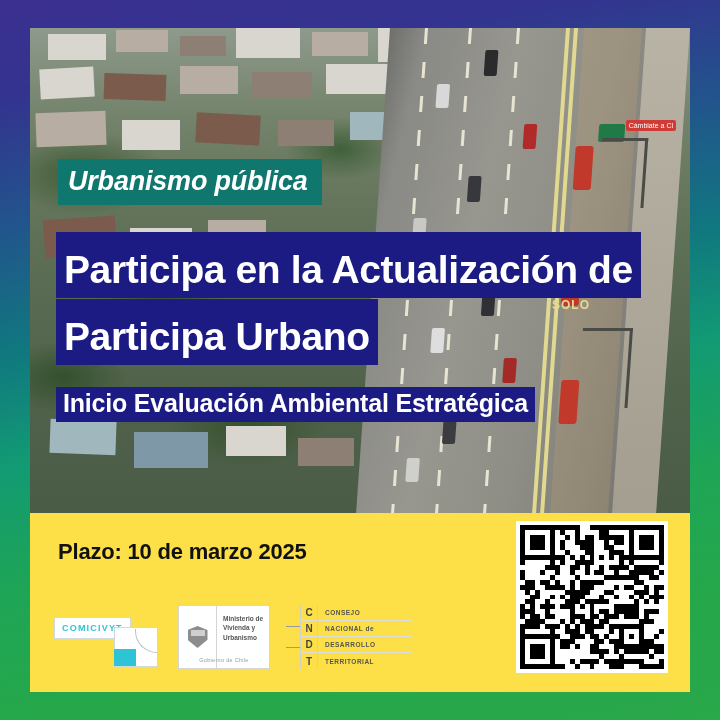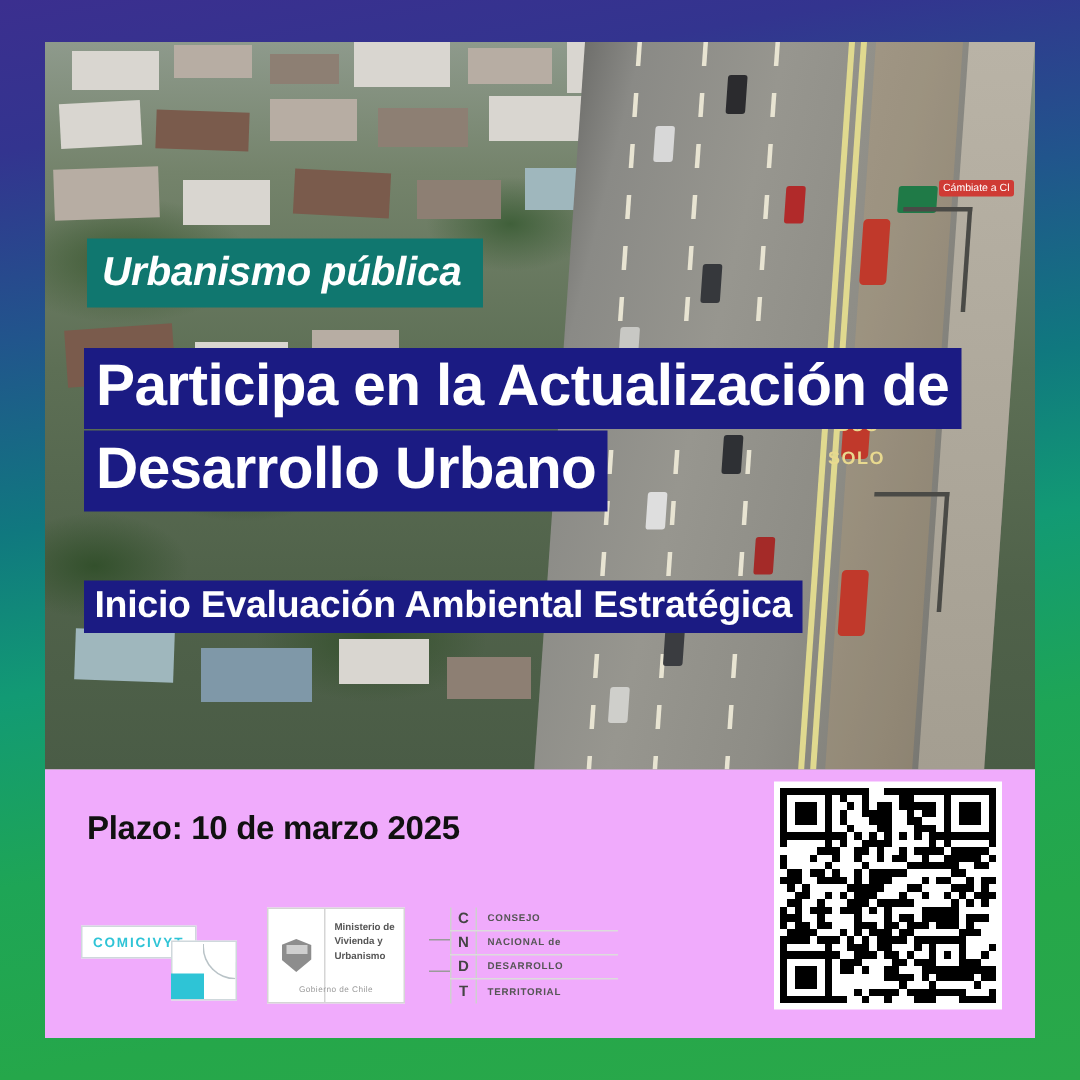--- a/index.html
+++ b/index.html
@@ -112,21 +112,21 @@
     left: 26px; top: 204px;
     width: 610px;
   }
   #headline .hl {
     display: inline-block;
     background: #1b1b83;
     color: #ffffff;
     font-weight: 700;
     font-size: 39px;
     line-height: 1.15;
-    padding: 4px 8px 5px 8px;
+    padding: 16px 8px 5px 8px;
     margin-bottom: 1px;
     white-space: nowrap;
     letter-spacing: -0.4px;
   }
   #subline {
     position: absolute;
     left: 26px; top: 359px;
   }
   #subline .sl {
     display: inline-block;
@@ -137,21 +137,21 @@
     line-height: 1.1;
     padding: 3px 7px 4px 7px;
     white-space: nowrap;
     letter-spacing: -0.2px;
   }
 
   
   #footer {
     position: relative;
     flex: 1;
-    background: #f0abfc;
+    background: #fde047;
     padding: 0;
   }
   #deadline {
     position: absolute;
     left: 28px; top: 26px;
     font-size: 22px;
     font-weight: 700;
     color: #111111;
     letter-spacing: -0.2px;
     white-space: nowrap;
@@ -324,21 +324,21 @@
       </div>
 
       <div class="signred" style="right:14px;top:92px;">Cámbiate a Cl</div>
       <div class="ph" style="right:104px;top:248px;color:#e8d98f;font-size:12px;font-weight:700;letter-spacing:1px;">BUS</div>
       <div class="ph" style="right:100px;top:270px;color:#e8d98f;font-size:12px;font-weight:700;letter-spacing:1px;">SOLO</div>
 
       <div id="eyebrow">Urbanismo pública</div>
 
       <div id="headline">
         <div><span class="hl">Participa en la Actualización de</span></div>
-        <div><span class="hl">Desarrollo Urbano</span></div>
+        <div><span class="hl">Participa Urbano</span></div>
       </div>
 
       <div id="subline">
         <span class="sl">Inicio Evaluación Ambiental Estratégica</span>
       </div>
     </div>
 
     <div id="footer">
 
       <div id="deadline">Plazo: 10 de marzo 2025</div>

